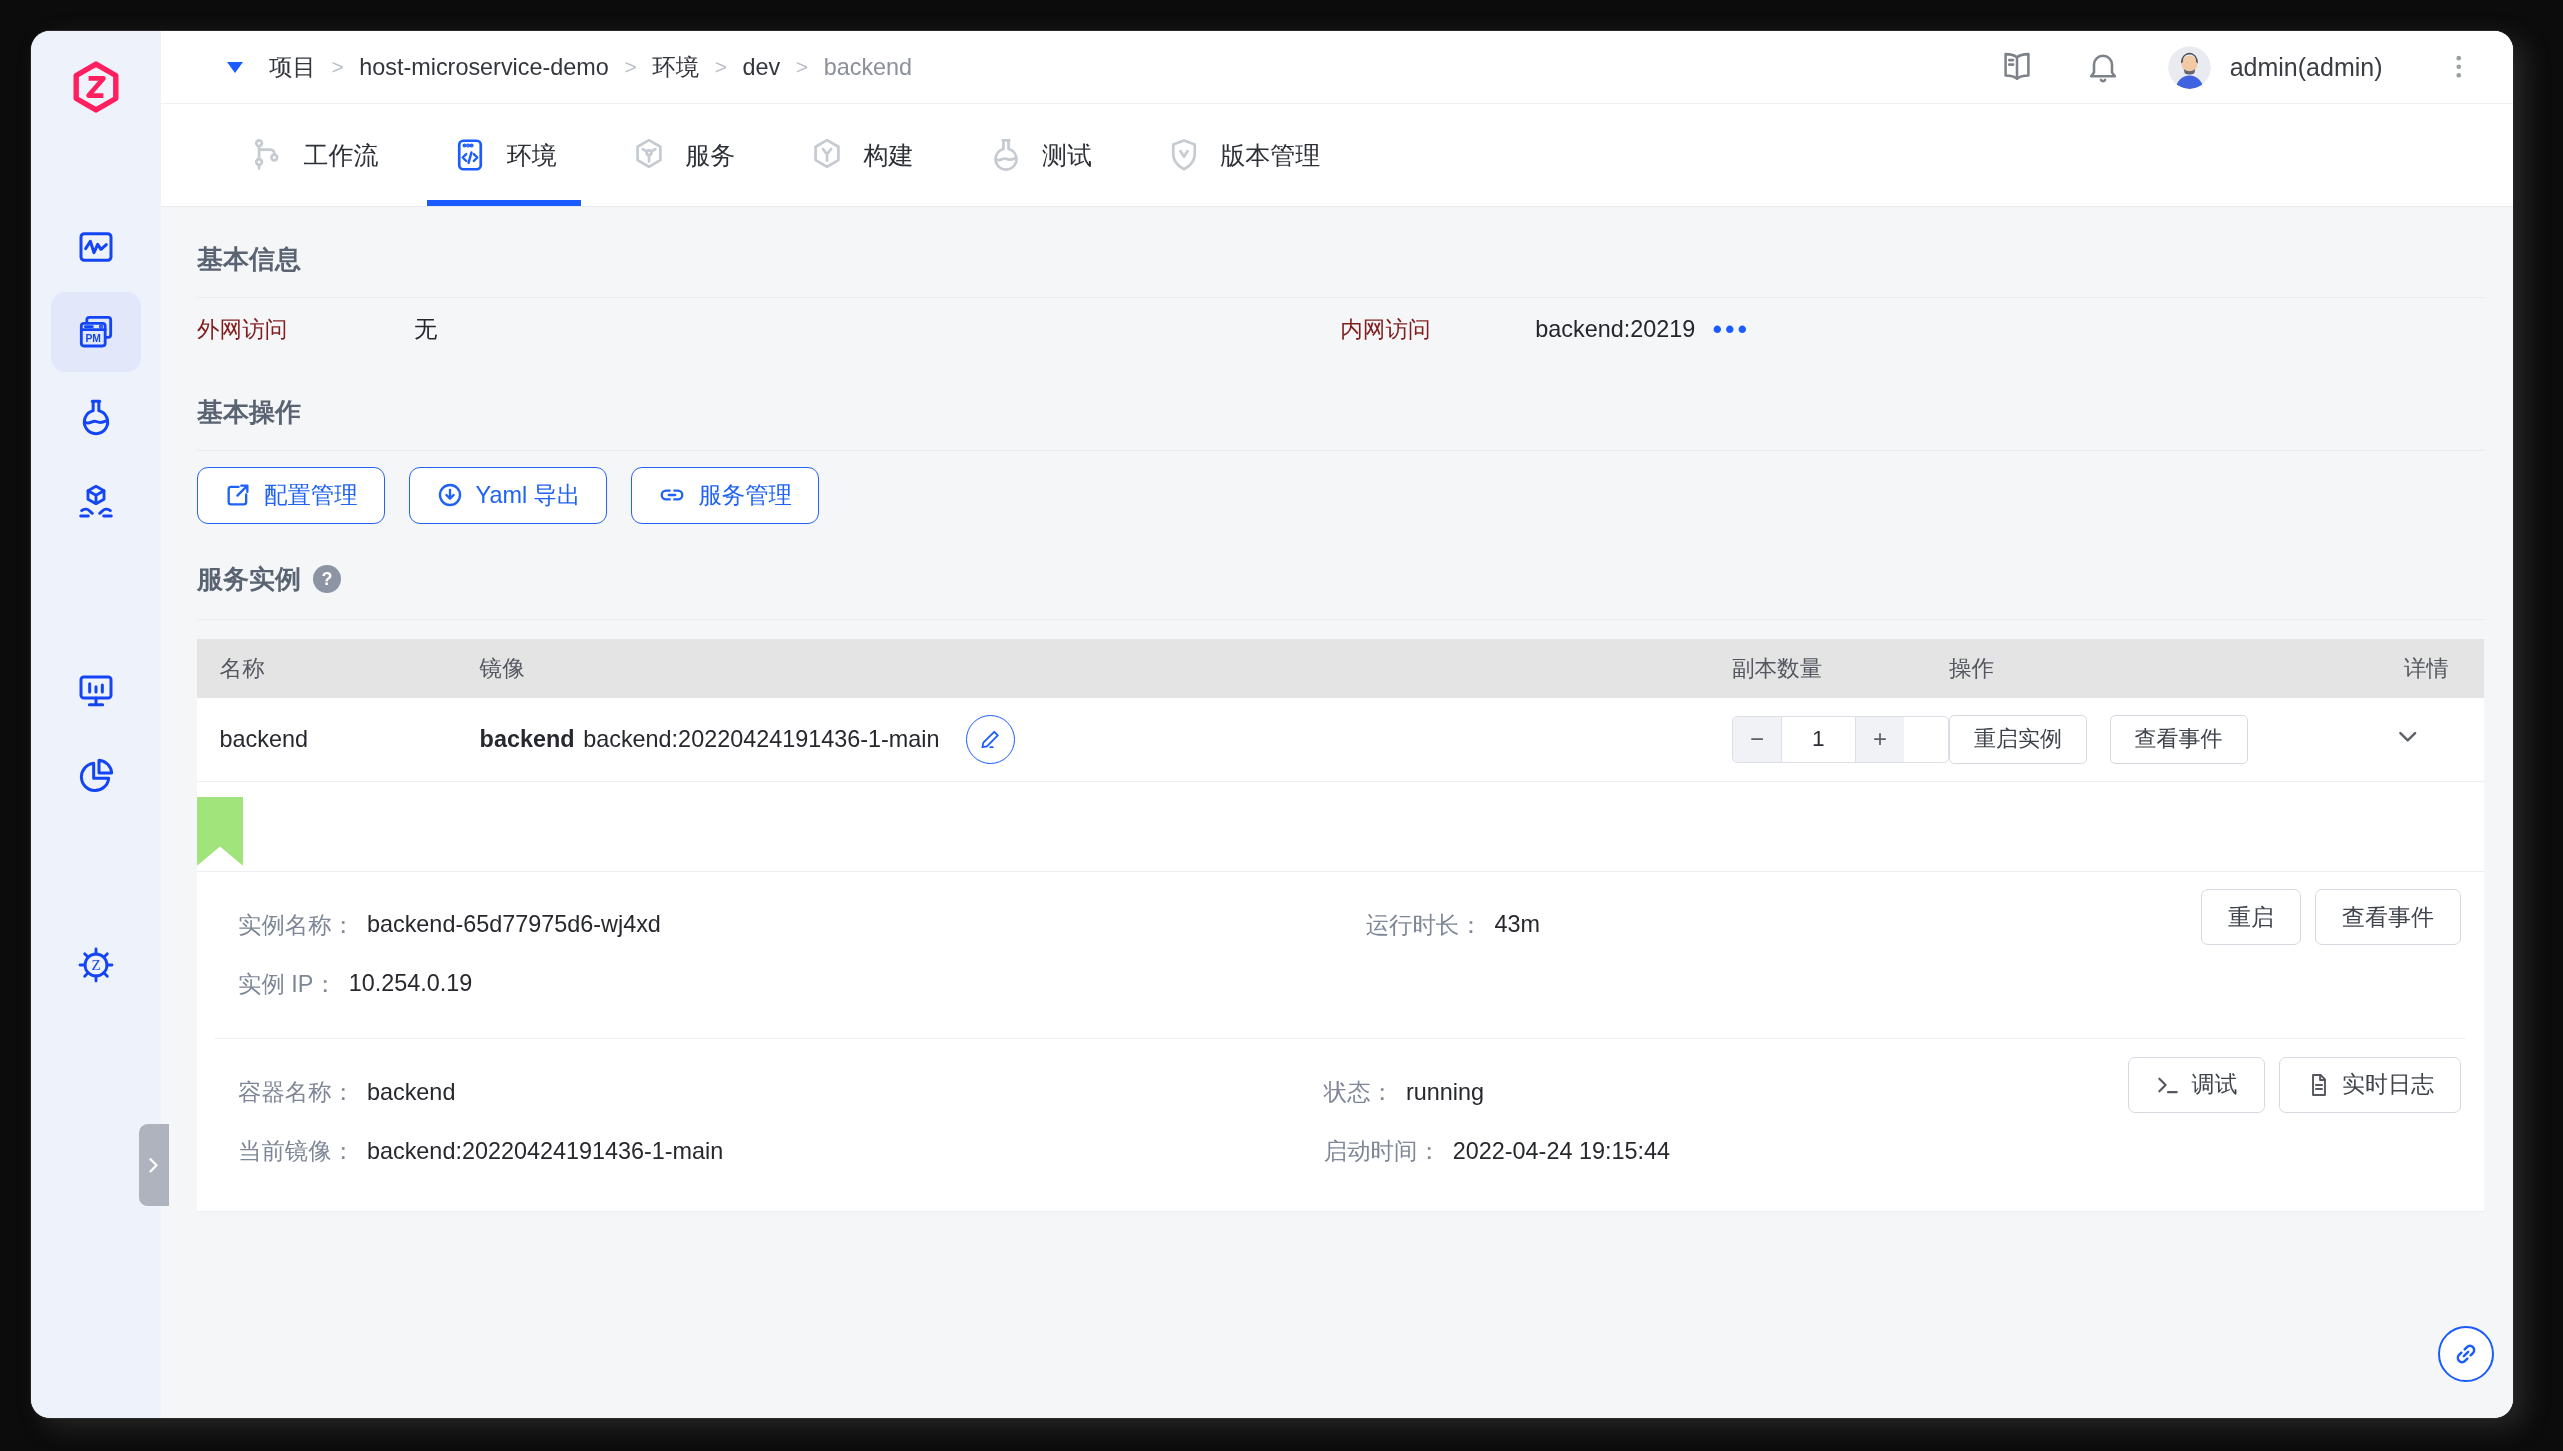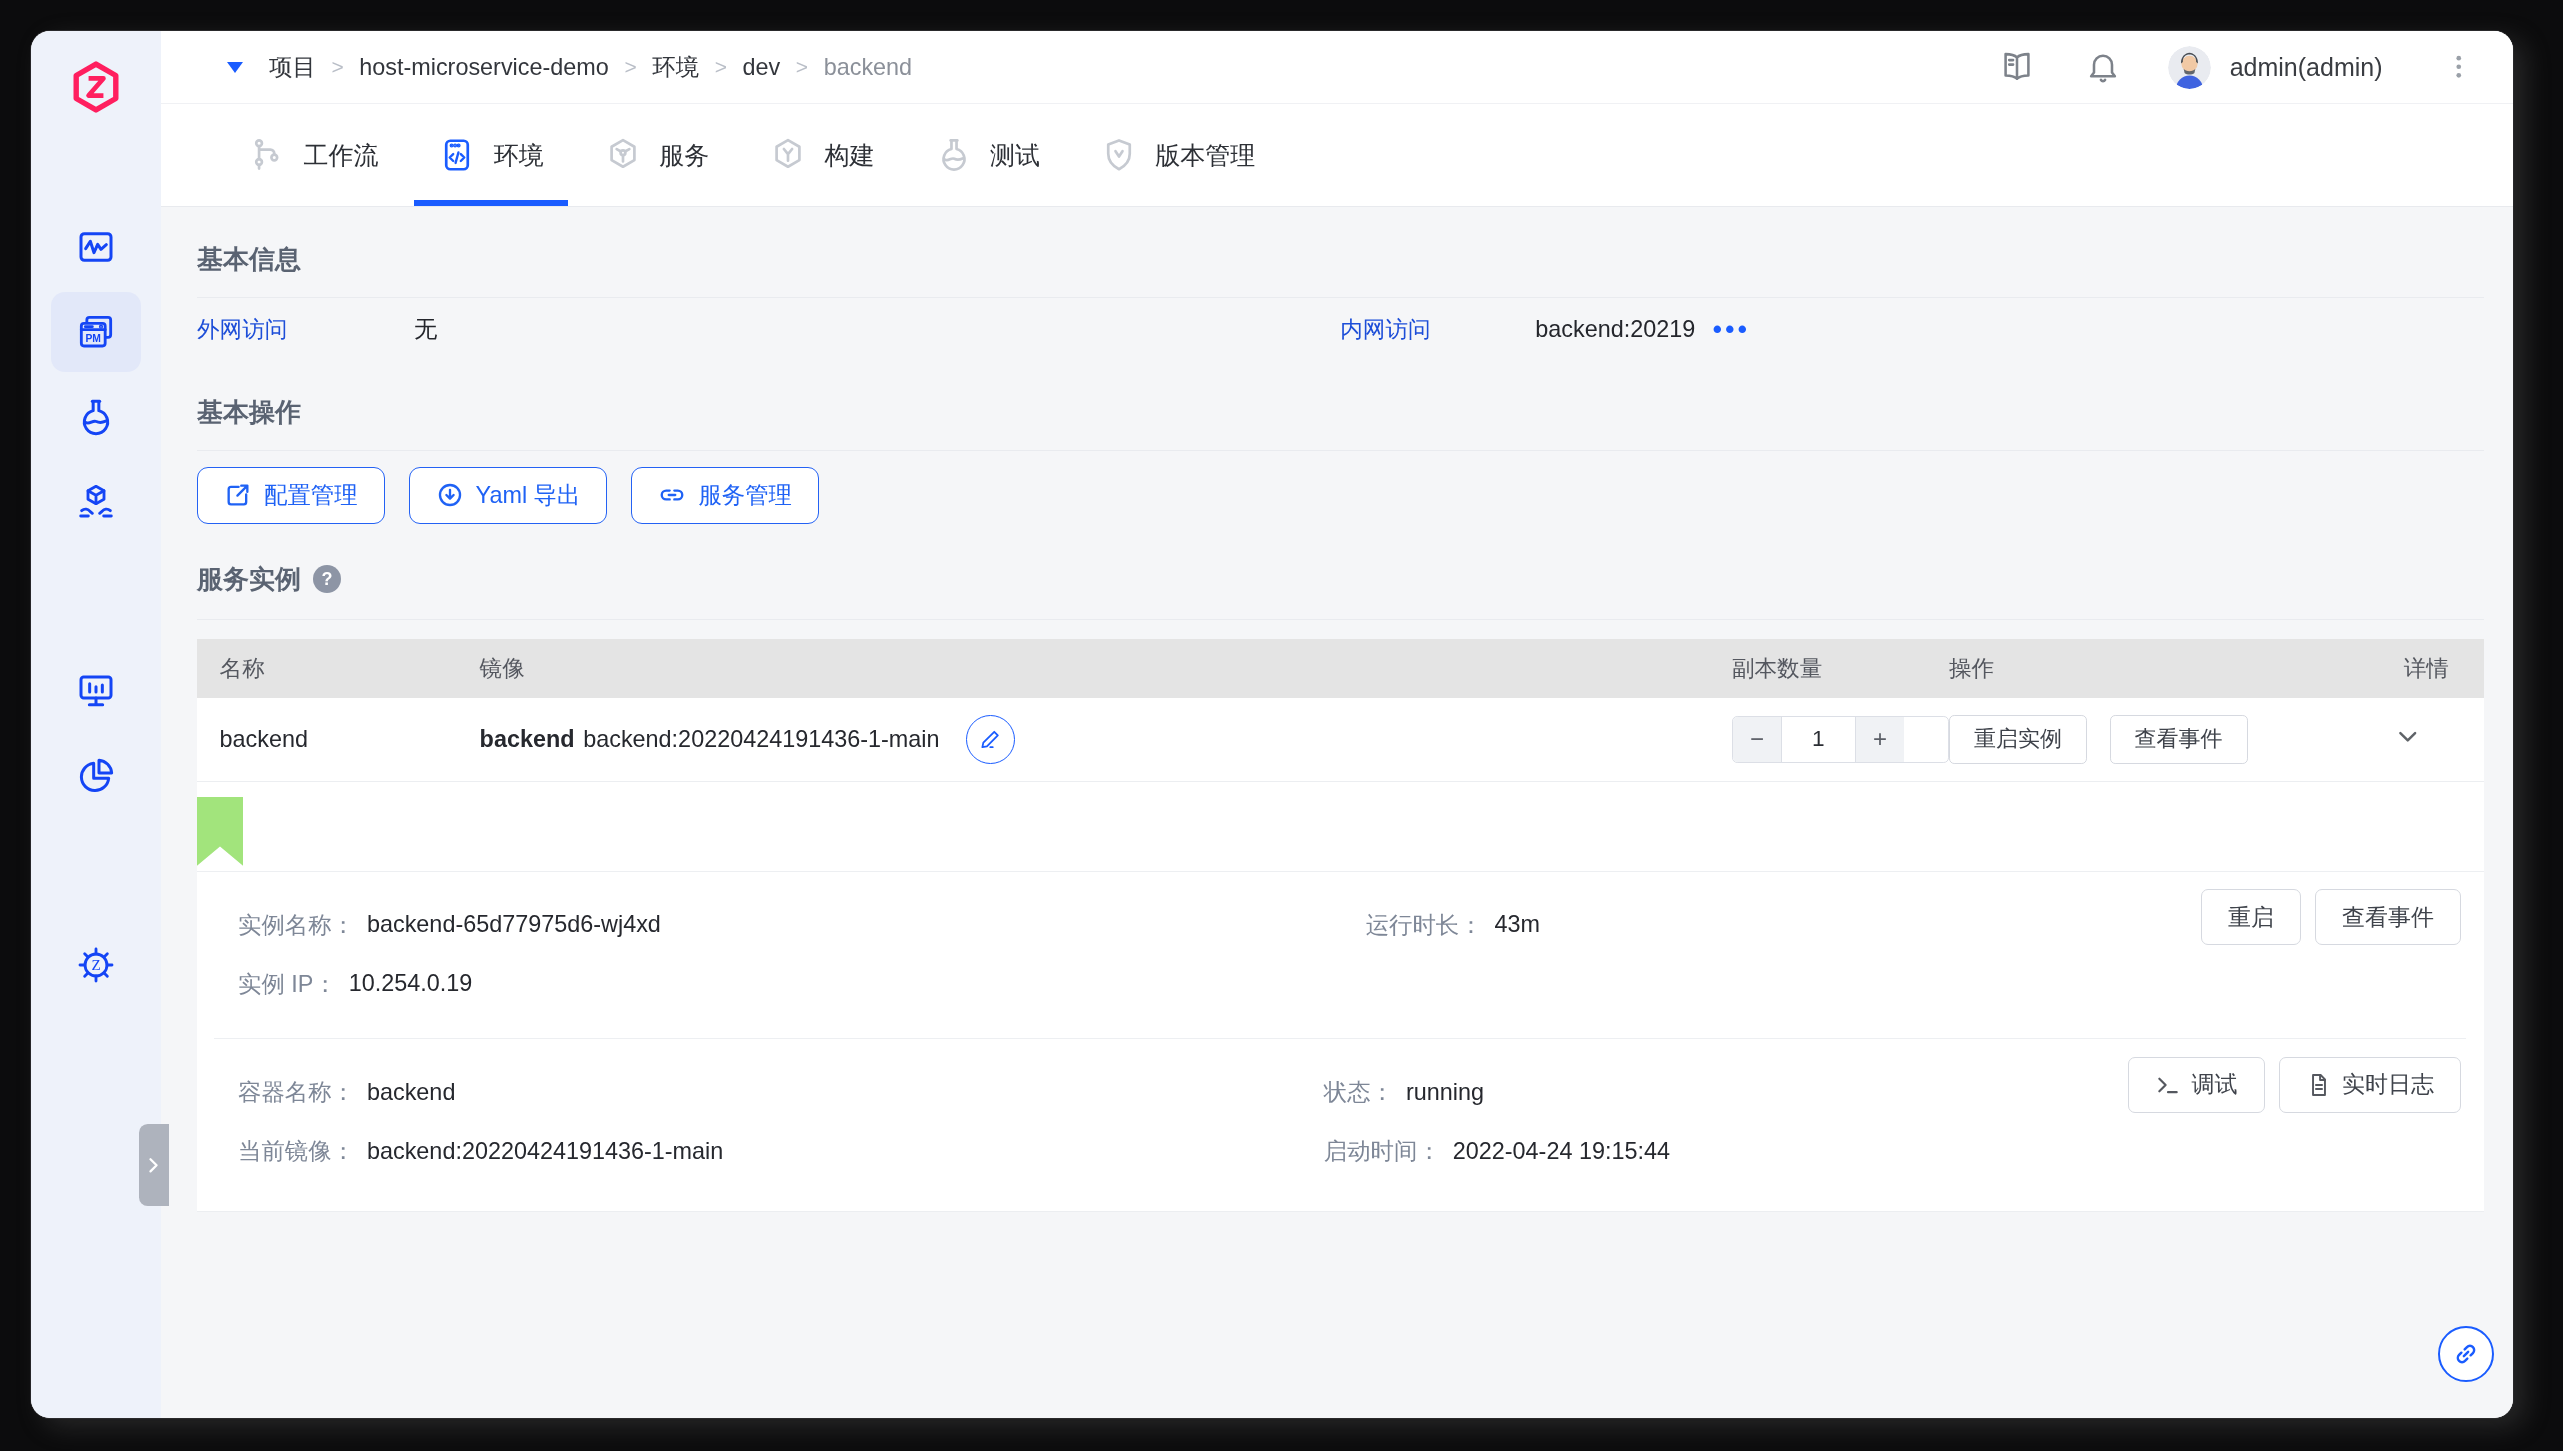--- a/index.html
+++ b/index.html
@@ -40,34 +40,34 @@
   .crumb-sep { font-size:21px; color:#b9bec7; margin:0 15.6px; }
   .top-actions { display:flex; align-items:center; }
   .icon-btn { border:none; background:none; color:#7d828a; cursor:pointer; display:flex; align-items:center; }
   .icon-btn svg { width:36px; height:36px; }
   .btn-doc { margin-right:50px; }
   .btn-bell { margin-right:47px; }
   .avatar { width:43px; height:43px; border-radius:50%; overflow:hidden; margin-right:19px; cursor:pointer; flex:none; }
   .username { font-size:25px; color:#3a3d42; margin-right:61px; cursor:pointer; }
   .btn-dots svg { width:29.5px; height:29.5px; }
   
-  .tabbar { height:103px; flex:none; background:#fff; border-bottom:0.9px solid #e8eaee; display:flex; align-items:stretch; padding-left:63px; gap:12px; }
+  .tabbar { height:103px; flex:none; background:#fff; border-bottom:0.9px solid #e8eaee; display:flex; align-items:stretch; padding-left:63px; gap:25px; }
   .tab { display:flex; align-items:center; gap:17.4px; padding:0 24px; position:relative; cursor:pointer; }
   .tab svg { width:38px; height:38px; color:#c6cad1; }
   .tab-label { font-size:25px; color:#2d3036; font-weight:500; white-space:nowrap; }
   .tab.active svg { color:#1a5cff; }
   .tab.active::after { content:""; position:absolute; left:0; right:0; bottom:0; height:6px; background:#1a5cff; }
   
   .content { flex:1; padding:33px 29.5px 0 36px; overflow:hidden; }
   .section-title { font-size:26px; line-height:38px; color:#5a6372; font-weight:600; display:flex; align-items:center; gap:12px; }
   .help-badge { width:28px; height:28px; border-radius:50%; background:#8d95a5; color:#fff; font-size:18px; font-weight:700; display:inline-flex; align-items:center; justify-content:center; }
   .divider { border-top:0.9px solid #e9ebef; margin-top:19px; }
   .info-row { margin-top:10.4px; display:flex; height:42px; align-items:center; }
   .info-half { flex:1; display:flex; align-items:center; }
-  .info-label { font-size:22.6px; color:#1d4ed8; }
+  .info-label { font-size:22.6px; color:#7f1d1d; }
   .info-half.first .info-label { width:217px; }
   .info-half.second .info-label { width:195px; }
   .info-value { font-size:23.4px; color:#24262c; }
   .more-dots { color:#1a5cff; font-size:26px; font-weight:700; letter-spacing:3.5px; margin-left:17.4px; cursor:pointer; }
   .mt-ops-title { margin-top:43px; }
   .ops-row { margin-top:15.6px; display:flex; gap:24px; }
   .op-btn { height:57px; padding:0 26px; background:#fff; border:1.7px solid #2462f4; border-radius:11px; color:#1f62f5; font-size:23.4px; font-weight:500; display:inline-flex; align-items:center; gap:12px; cursor:pointer; font-family:inherit; }
   .op-btn svg { width:28px; height:28px; }
   .mt-inst-title { margin-top:36px; }
   .divider.tight { margin-top:21px; }

